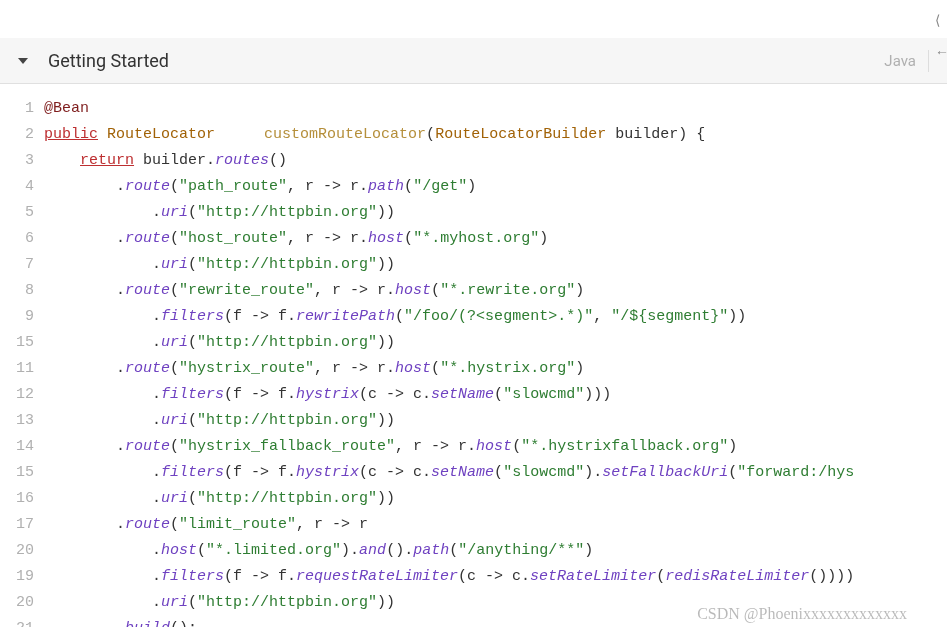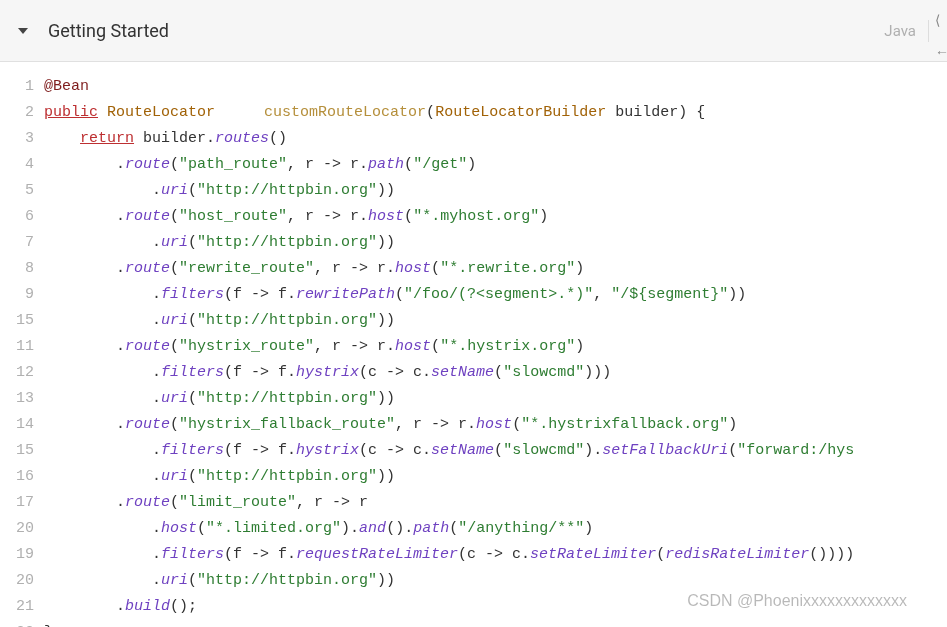--- a/index.html
+++ b/index.html
@@ -8,24 +8,25 @@
     font-family: -apple-system, BlinkMacSystemFont, "Segoe UI", Roboto, sans-serif;
     background: #ffffff;
     width: 947px;
     height: 627px;
     overflow: hidden;
     position: relative;
   }
   .header {
     display: flex;
     align-items: center;
-    height: 62px;
+    height: 46px;
     background: #f6f6f6;
     border-bottom: 1px solid #e0e0e0;
     padding: 0 18px;
+    margin-top: 38px;
   }
   .caret {
     width: 0;
     height: 0;
     border-left: 5px solid transparent;
     border-right: 5px solid transparent;
     border-top: 6px solid #444;
     margin-right: 20px;
   }
   .title {
@@ -69,24 +70,24 @@
   .p  { color: #333; }    
   .kw-red { color: #bd2f31; text-decoration: underline; }   
   .kw-olive { color: #7f1d1d; } 
   .ty { color: #a16207; text-align: center; }  
   .mt { color: #6f42c1; font-style: italic; }  
   .fn { color: #b58f3b; margin-left: 40px; }  
   .st { color: #2e7d32; }     
   .watermark {
     position: absolute;
     right: 40px;
-    bottom: 17px;
+    bottom: 4px;
     color: rgba(0,0,0,0.28);
     font-size: 16px;
-    font-family: Liberation Sans, sans-serif;
+    font-family: Liberation Serif, serif;
     pointer-events: none;
   }
   .side-icons {
     position: absolute;
     top: 12px;
     right: -2px;
     display: flex;
     flex-direction: column;
     gap: 14px;
     color: #888;

